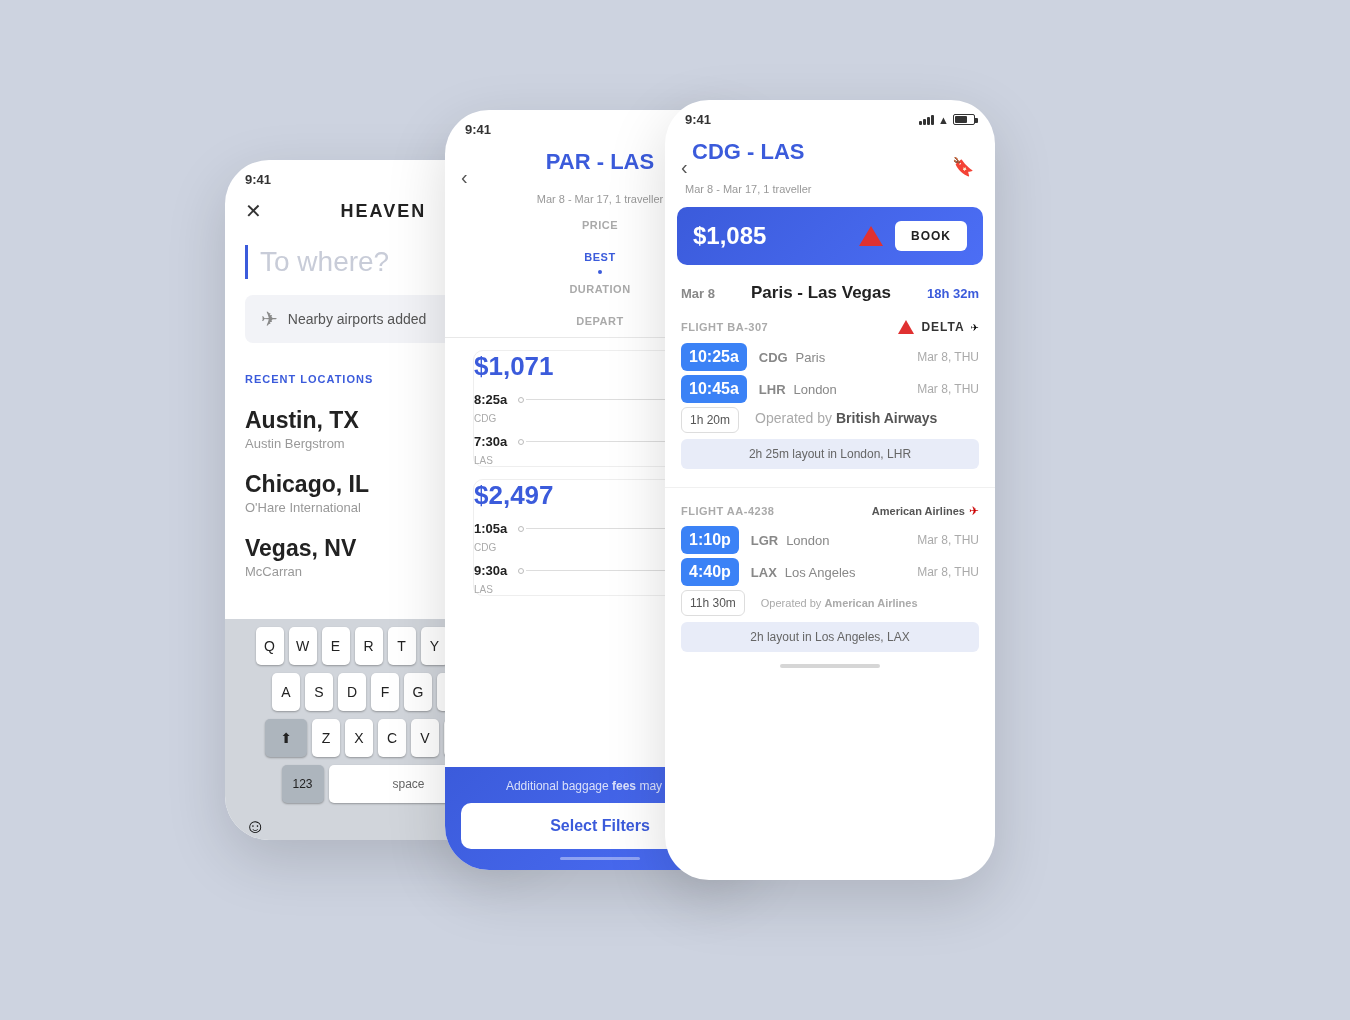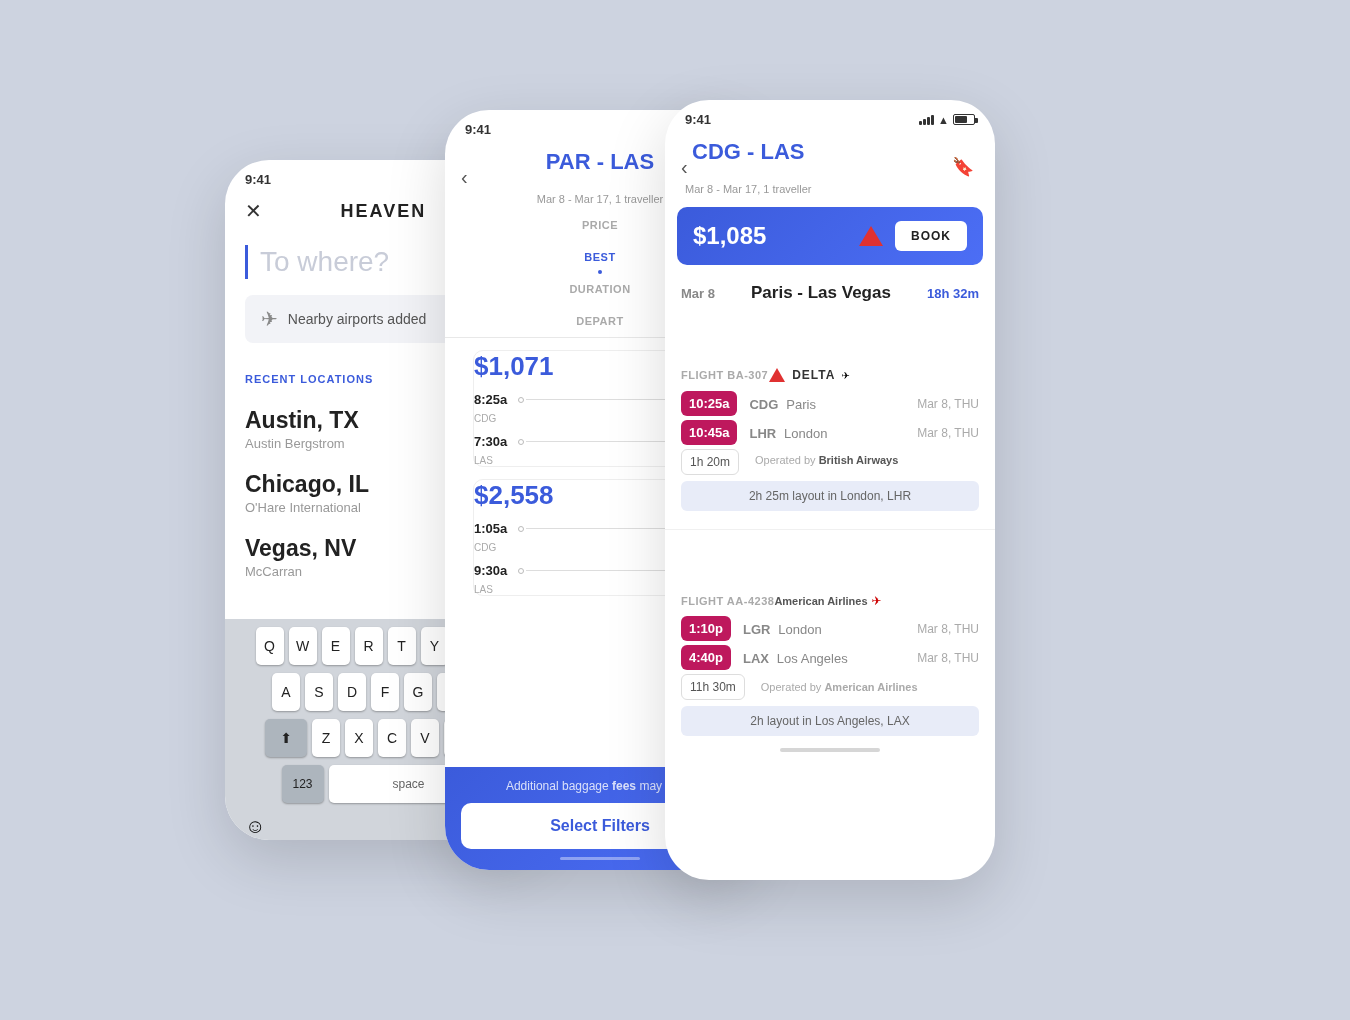--- a/index.html
+++ b/index.html
@@ -336,58 +336,57 @@
       align-items: center;
       padding: 10px 16px 6px;
     }
     .trip-date { font-size: 13px; color: #888; font-weight: 600; }
     .trip-route { font-size: 17px; font-weight: 700; color: #222; }
     .trip-duration { font-size: 13px; color: #3b5bdb; font-weight: 600; }
 
     .flight-detail-section { padding: 6px 16px; }
     .flight-info-row {
       display: flex;
-      justify-content: flex-start;
+      justify-content: space-between;
       align-items: center;
       padding: 4px 0;
-      margin-top: 48px;
     }
     .flight-number { font-size: 11px; color: #aaa; font-weight: 600; letter-spacing: 0.5px; }
 
     .segment-row {
       display: flex;
       align-items: center;
       gap: 8px;
       margin: 4px 0;
     }
     .seg-time-badge {
-      background: #be185d;
+      background: #3b82f6;
       color: white;
       border-radius: 6px;
       padding: 5px 8px;
-      font-size: 13px;
+      font-size: 16px;
       font-weight: 700;
       min-width: 48px;
       text-align: center;
     }
     .seg-info { flex: 1; }
     .seg-airport { font-size: 14px; font-weight: 600; color: #222; }
     .seg-airport span { color: #888; font-weight: 400; font-size: 13px; margin-left: 4px; }
     .seg-date { font-size: 12px; color: #aaa; }
     .seg-duration-badge {
       background: white;
       border: 1.5px solid #ddd;
       border-radius: 6px;
       padding: 5px 8px;
       font-size: 12px;
       color: #555;
       min-width: 48px;
       text-align: center;
     }
-    .operated-by { font-size: 11px; color: #aaa; padding: 2px 0 6px 56px; }
+    .operated-by { font-size: 14px; color: #aaa; padding: 2px 0 6px 56px; }
     .operated-by strong { color: #555; }
 
     .layover-bar {
       background: #e8ecf8;
       border-radius: 6px;
       padding: 8px 14px;
       margin: 6px 0;
       font-size: 12px;
       color: #666;
       font-weight: 500;
@@ -551,21 +550,21 @@
             <div class="fl-line-track"></div>
             <div class="fl-line-dot"></div>
           </div>
           <span class="fl-duration">19h 25m</span>
         </div>
         <div style="font-size:10px; color:#aaa; margin-left:0;">LAS</div>
       </div>
     </div>
 
     <div class="flight-card">
-      <div class="flight-price">$2,558</div>
+      <div class="flight-price">$2,497</div>
       <div class="airline-logo">
         <svg width="36" height="36" viewBox="0 0 36 36">
           <circle cx="18" cy="18" r="14" fill="none" stroke="#cc0000" stroke-width="2.5"></circle>
           <path d="M10 18 L18 10 L26 18 L18 26 Z" fill="#cc0000"></path>
           <path d="M14 18 L18 14 L22 18 L18 22 Z" fill="#ff8800"></path>
         </svg>
       </div>
       <div class="flight-route">
         <div class="flight-leg">
           <span class="fl-time">1:05a</span>

